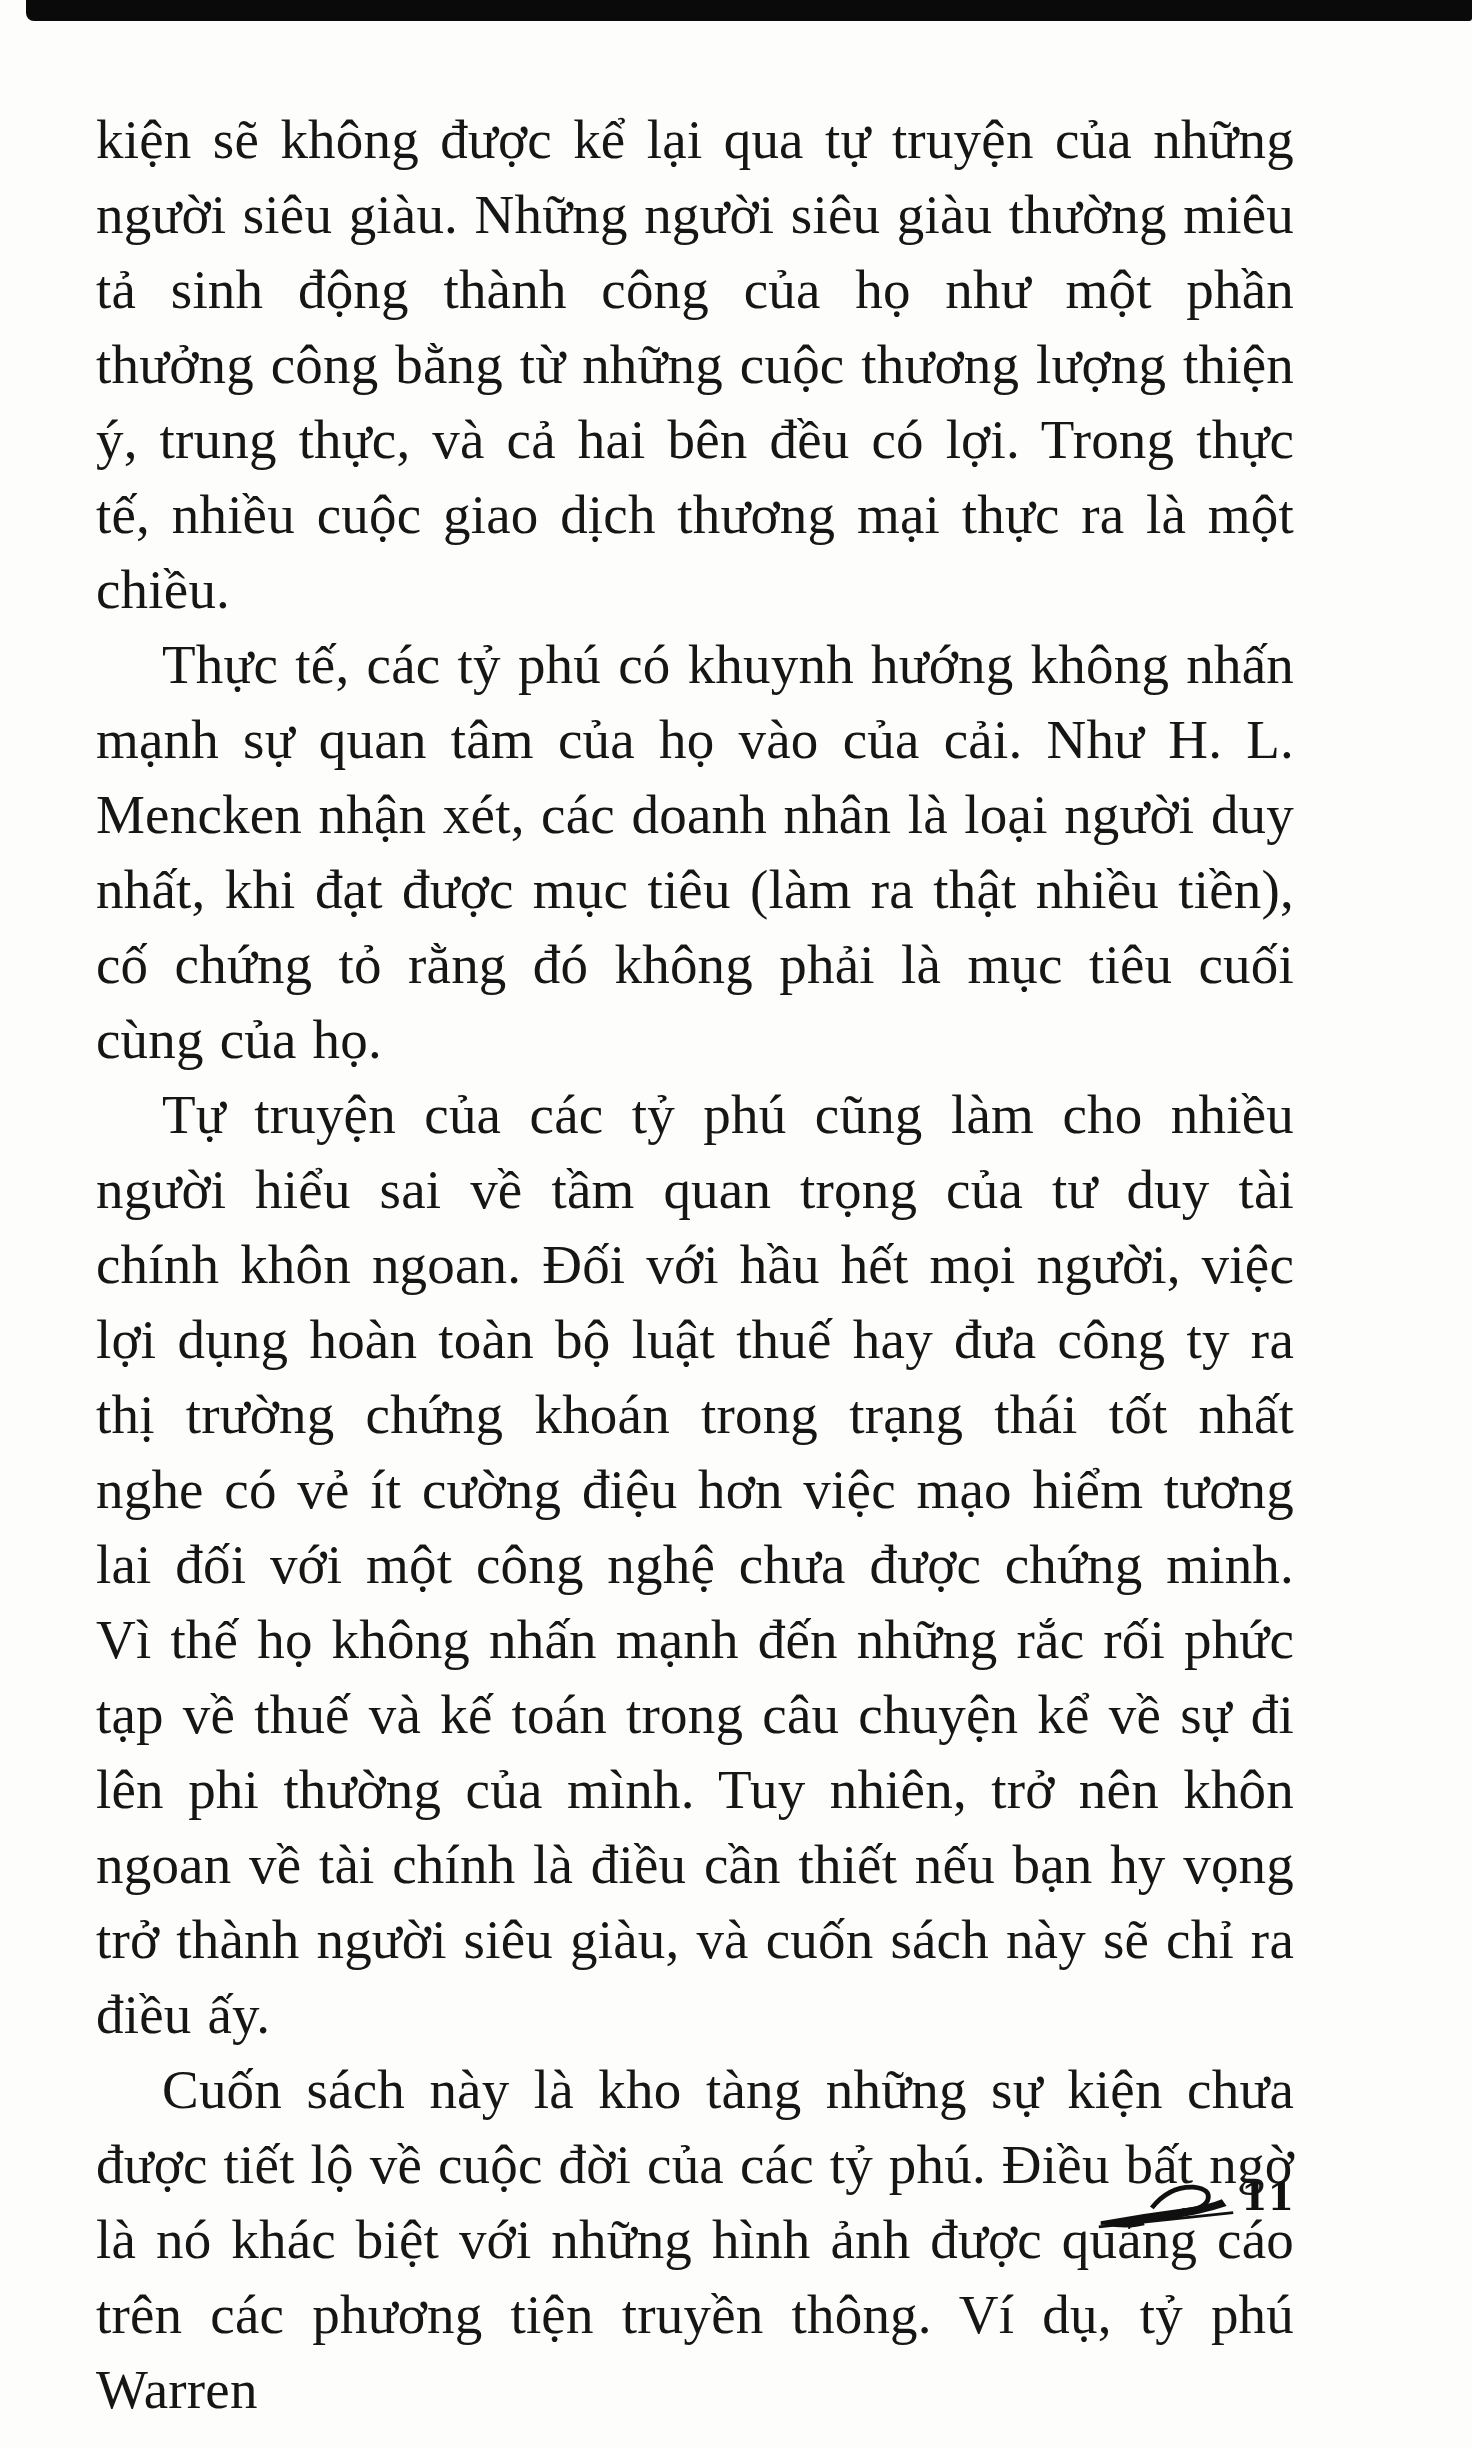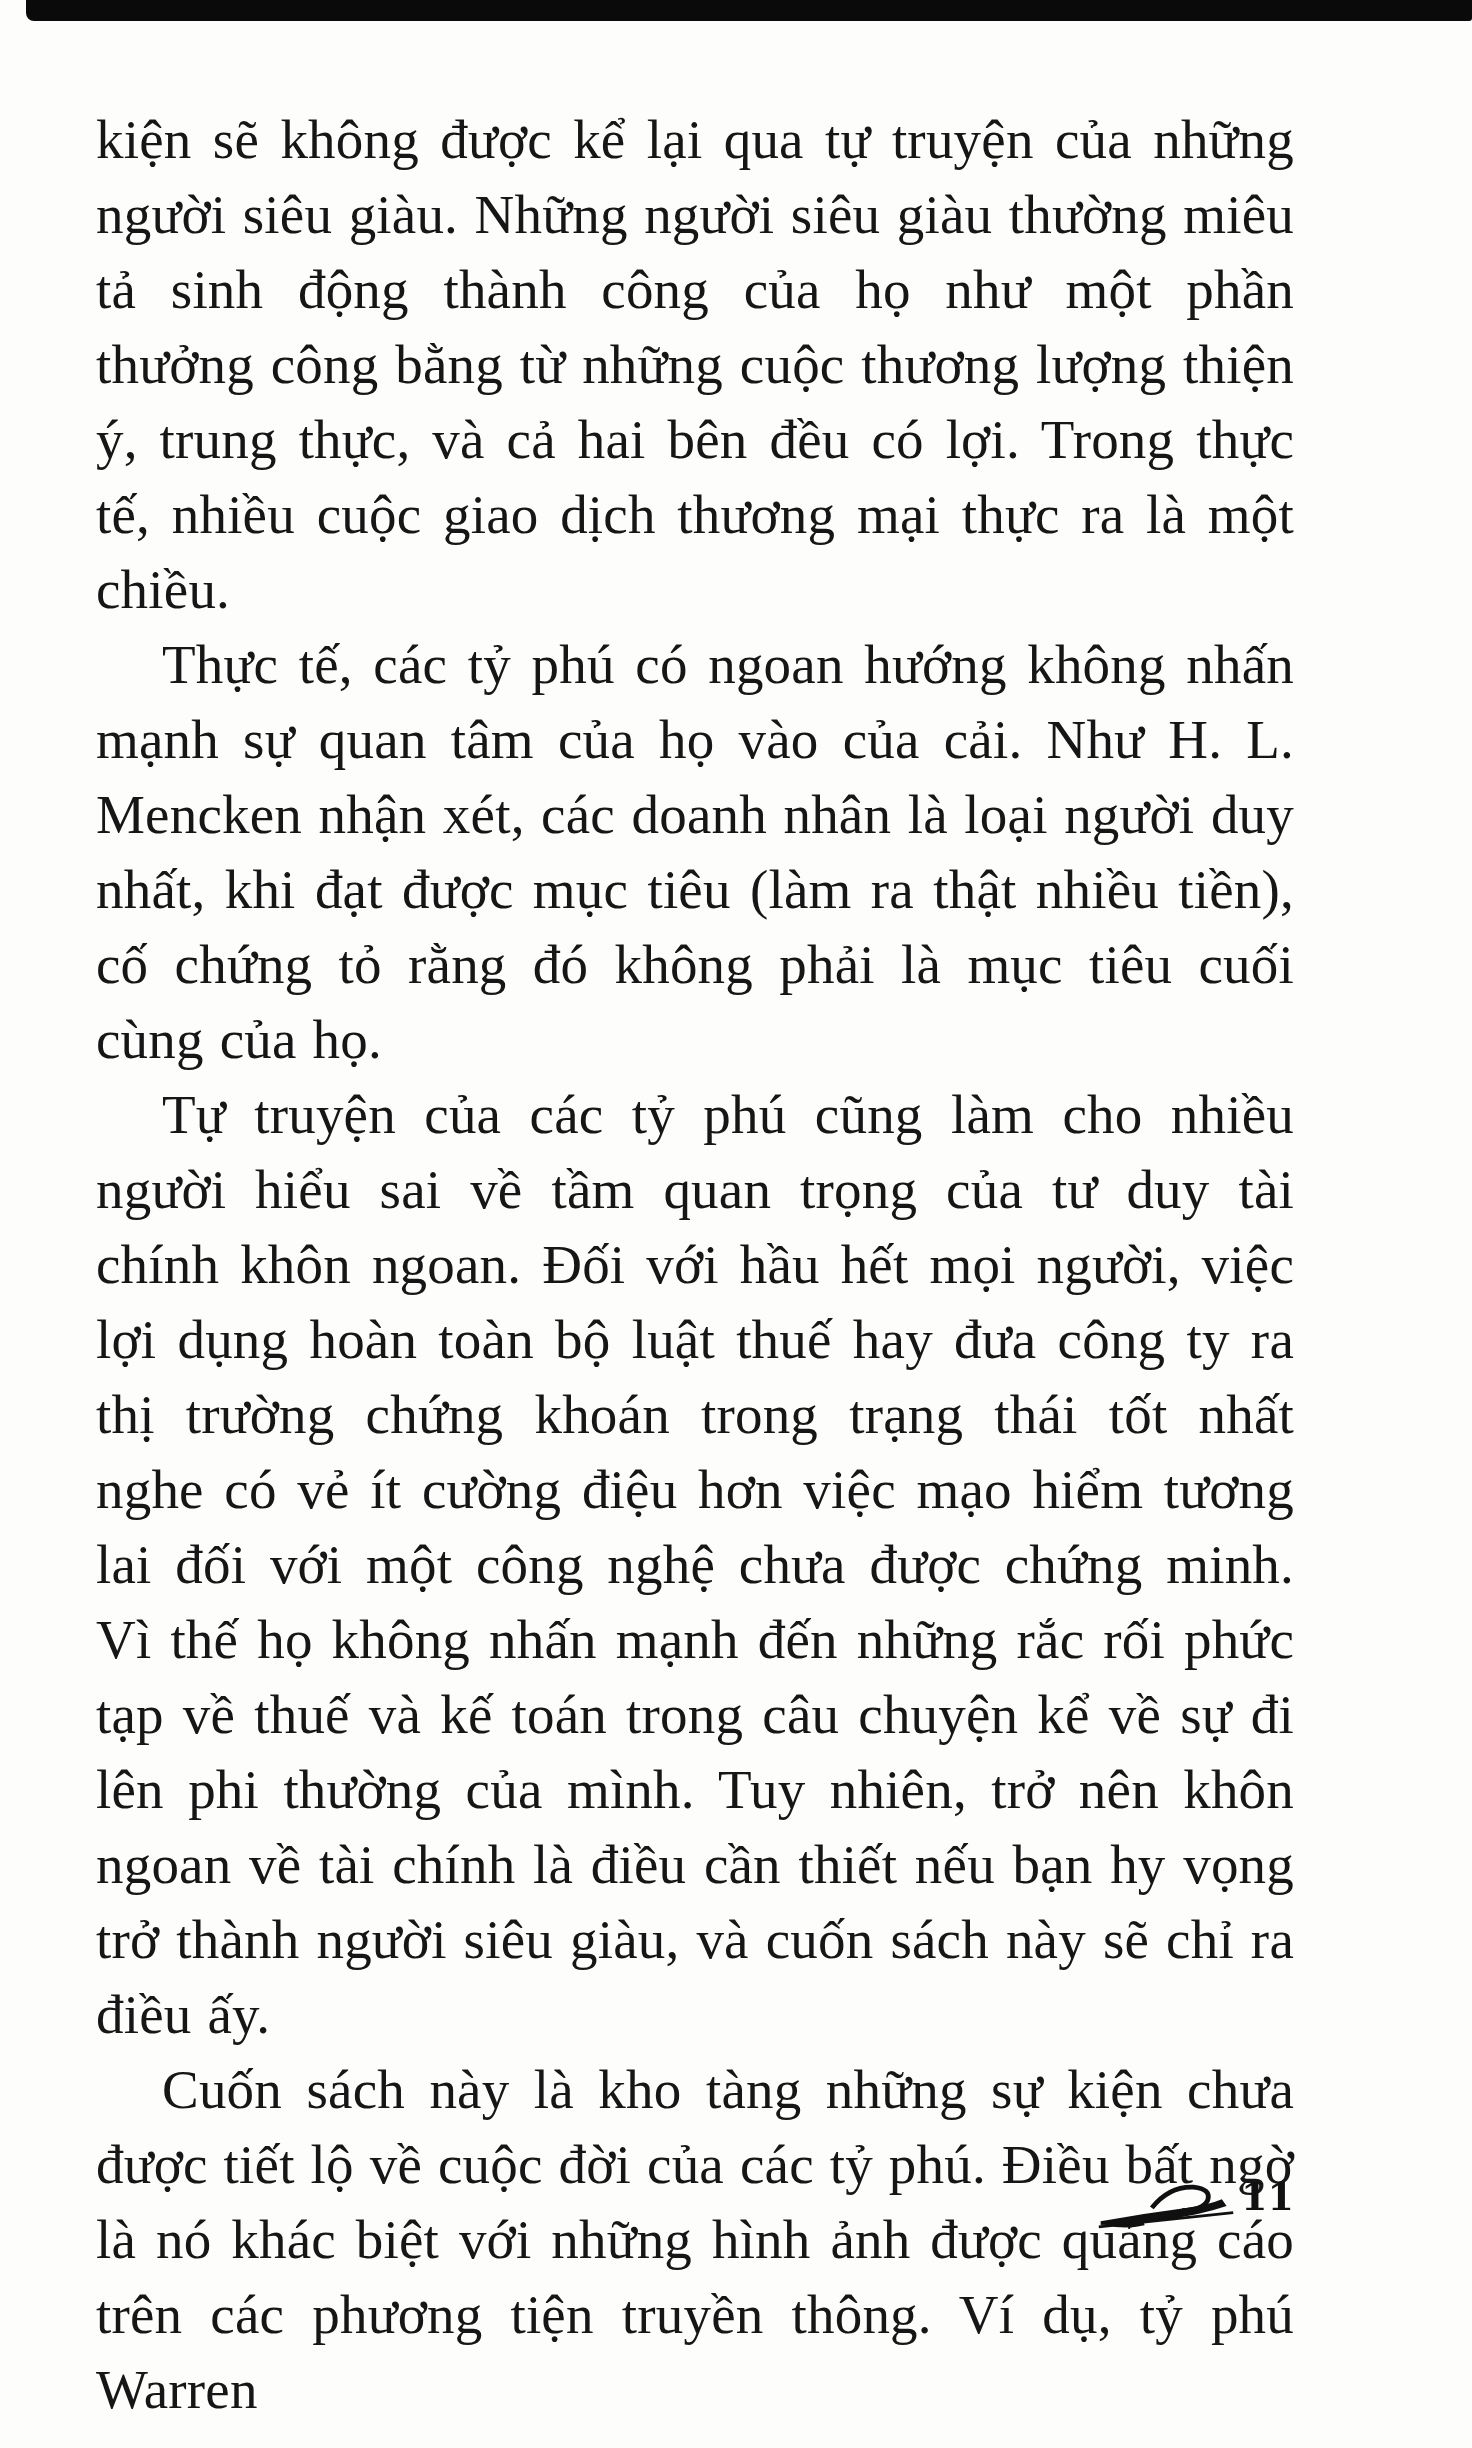--- a/index.html
+++ b/index.html
@@ -61,21 +61,21 @@
     padding-bottom: 6px;
   }
 </style>
 </head>
 <body>
 
 <div class="scan-bar"></div>
 
 <div class="page-body">
   <p>kiện sẽ không được kể lại qua tự truyện của những người siêu giàu. Những người siêu giàu thường miêu tả sinh động thành công của họ như một phần thưởng công bằng từ những cuộc thương lượng thiện ý, trung thực, và cả hai bên đều có lợi. Trong thực tế, nhiều cuộc giao dịch thương mại thực ra là một chiều.</p>
-  <p class="indent">Thực tế, các tỷ phú có ngoan hướng không nhấn mạnh sự quan tâm của họ vào của cải. Như H. L. Mencken nhận xét, các doanh nhân là loại người duy nhất, khi đạt được mục tiêu (làm ra thật nhiều tiền), cố chứng tỏ rằng đó không phải là mục tiêu cuối cùng của họ.</p>
+  <p class="indent">Thực tế, các tỷ phú có khuynh hướng không nhấn mạnh sự quan tâm của họ vào của cải. Như H. L. Mencken nhận xét, các doanh nhân là loại người duy nhất, khi đạt được mục tiêu (làm ra thật nhiều tiền), cố chứng tỏ rằng đó không phải là mục tiêu cuối cùng của họ.</p>
   <p class="indent">Tự truyện của các tỷ phú cũng làm cho nhiều người hiểu sai về tầm quan trọng của tư duy tài chính khôn ngoan. Đối với hầu hết mọi người, việc lợi dụng hoàn toàn bộ luật thuế hay đưa công ty ra thị trường chứng khoán trong trạng thái tốt nhất nghe có vẻ ít cường điệu hơn việc mạo hiểm tương lai đối với một công nghệ chưa được chứng minh. Vì thế họ không nhấn mạnh đến những rắc rối phức tạp về thuế và kế toán trong câu chuyện kể về sự đi lên phi thường của mình. Tuy nhiên, trở nên khôn ngoan về tài chính là điều cần thiết nếu bạn hy vọng trở thành người siêu giàu, và cuốn sách này sẽ chỉ ra điều ấy.</p>
   <p class="indent">Cuốn sách này là kho tàng những sự kiện chưa được tiết lộ về cuộc đời của các tỷ phú. Điều bất ngờ là nó khác biệt với những hình ảnh được quảng cáo trên các phương tiện truyền thông. Ví dụ, tỷ phú Warren</p>
 </div>
 
 <div class="page-footer">
   <span>
     <svg class="flourish" viewBox="0 0 150 56" xmlns="http://www.w3.org/2000/svg" aria-hidden="true">
       <path d="M6 44 Q 50 36 96 30 Q 120 27 134 21 L 139 28 Q 110 38 70 43 Q 35 47 6 48 Z" fill="#101010"></path>
       <path d="M60 30 Q 78 7 104 8 Q 123 10 119 22 Q 114 32 92 33" fill="none" stroke="#101010" stroke-width="5"></path>
       <path d="M4 50 L 146 35" stroke="#101010" stroke-width="3"></path>

